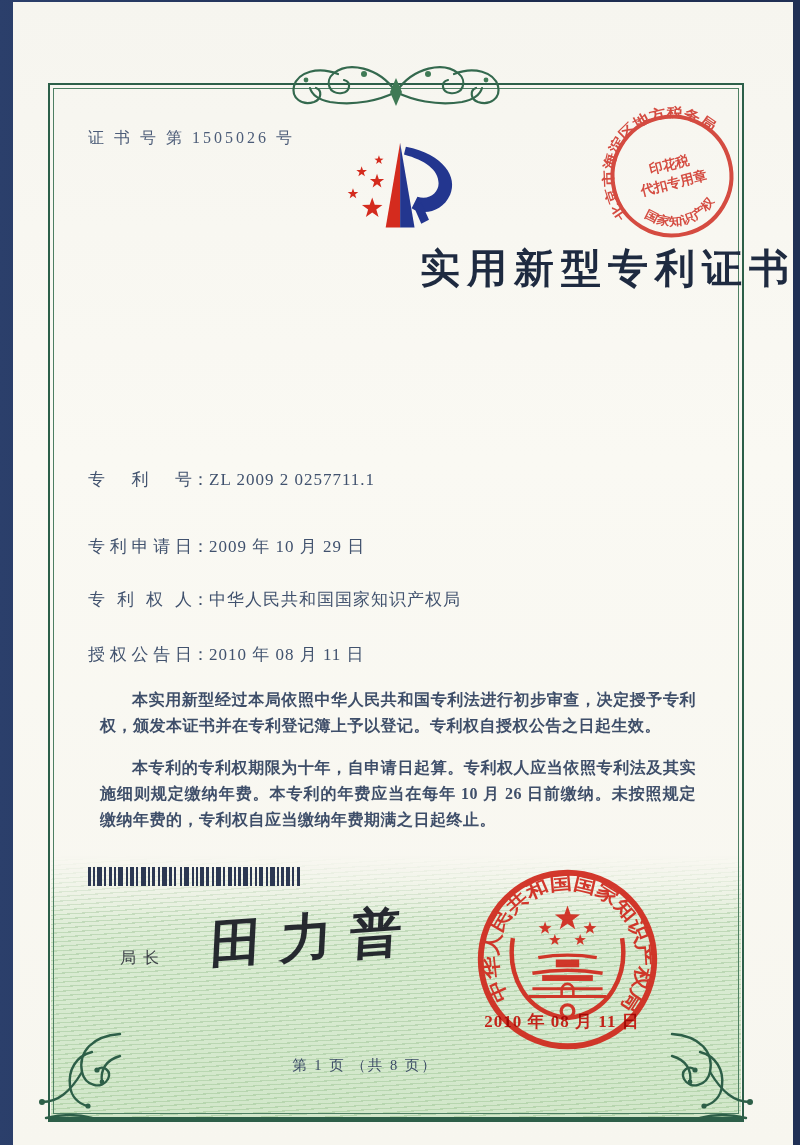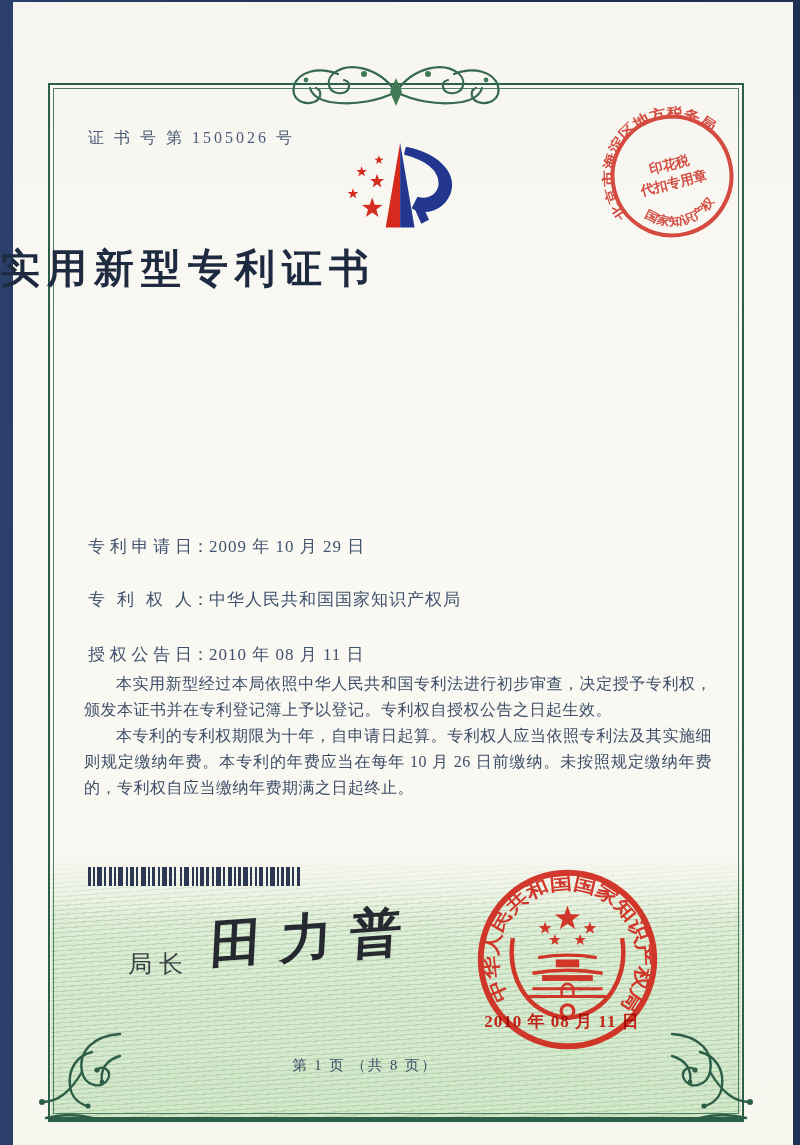--- a/index.html
+++ b/index.html
@@ -25,36 +25,36 @@
       repeating-linear-gradient(176deg, rgba(104,162,96,0.26) 0 1.2px, rgba(244,250,242,0) 1.2px 4.5px),
       linear-gradient(180deg, rgba(216,235,209,0.25) 0%, rgba(210,232,203,0.8) 35%, rgba(205,229,197,0.9) 100%);
     -webkit-mask-image:linear-gradient(180deg,transparent 0,#000 60px);
     mask-image:linear-gradient(180deg,transparent 0,#000 60px);
   }
   .cert-no{
     position:absolute;left:88px;top:128px;font-size:16px;letter-spacing:3px;
     color:#4c5c78;
   }
   .title{
-    position:absolute;left:0;top:241px;width:796px;text-align:left;
+    position:absolute;left:0;top:241px;width:796px;text-align:right;
     font-size:40px;font-weight:700;letter-spacing:7px;color:#1e2a40;
   }
   .row{position:absolute;left:88px;font-size:17px;color:#41526e;white-space:nowrap;}
   .flabel{display:inline-block;width:104px;text-align:justify;text-align-last:justify;vertical-align:bottom;}
   .fval{letter-spacing:1px;}
   .paras{
     position:absolute;left:84px;top:671px;width:628px;
     font-size:16px;line-height:26px;color:#3e4e69;text-align:justify;letter-spacing:0.5px;
   }
-  .paras p{margin:0;text-indent:2em;}
+  .paras p{margin:16px;text-indent:2em;font-weight:bold;}
   .barcode{position:absolute;left:88px;top:867px;height:19px;display:flex;}
   .barcode .bar{background:#2c3852;height:100%;}
   .barcode .gap{height:100%;}
   .sig-label{
-    position:absolute;left:128px;top:948px;font-size:24px;letter-spacing:7px;color:#3a3f46;
+    position:absolute;left:120px;top:948px;font-size:16px;letter-spacing:7px;color:#3a3f46;
   }
   .sig-name{
     position:absolute;left:210px;top:903px;font-size:52px;font-weight:700;
     letter-spacing:18px;color:#171a22;transform:rotate(-4deg) skewX(-7deg);
     opacity:0.92;white-space:nowrap;
   }
   .seal-svg{position:absolute;left:470px;top:862px;width:195px;height:195px;
     mix-blend-mode:multiply;opacity:0.92;}
   .seal-date{
     position:absolute;left:468px;top:1010px;width:188px;text-align:center;
@@ -164,20 +164,23 @@
       </text>
       <text font-size="13" fill="#cf3327" font-family="'Liberation Serif','DejaVu Serif',serif" font-weight="700">
         <textPath href="#stampBotArc" startOffset="4" textLength="104" lengthAdjust="spacingAndGlyphs">国家知识产权局</textPath>
       </text>
       <text x="80" y="72" text-anchor="middle" font-size="15" fill="#cf3327" font-weight="700" font-family="'Liberation Serif','DejaVu Serif',serif">印花税</text>
       <text x="80" y="93" text-anchor="middle" font-size="15" fill="#cf3327" font-weight="700" font-family="'Liberation Serif','DejaVu Serif',serif">代扣专用章</text>
     </svg>
 
     <div class="title">实用新型专利证书</div>
 
+    <div class="row" style="top:468px">
+      <span class="flabel">专利号</span><span>：</span><span class="fval">ZL 2009 2 0257711.1</span>
+    </div>
     <div class="row" style="top:535px">
       <span class="flabel">专利申请日</span><span>：</span><span class="fval">2009 年 10 月 29 日</span>
     </div>
     <div class="row" style="top:588px">
       <span class="flabel">专利权人</span><span>：</span><span class="fval">中华人民共和国国家知识产权局</span>
     </div>
     <div class="row" style="top:643px">
       <span class="flabel">授权公告日</span><span>：</span><span class="fval">2010 年 08 月 11 日</span>
     </div>
 

